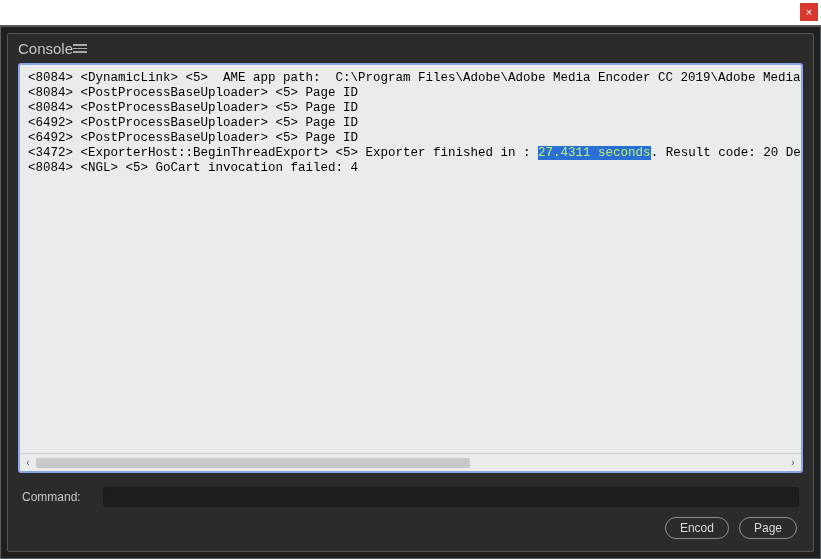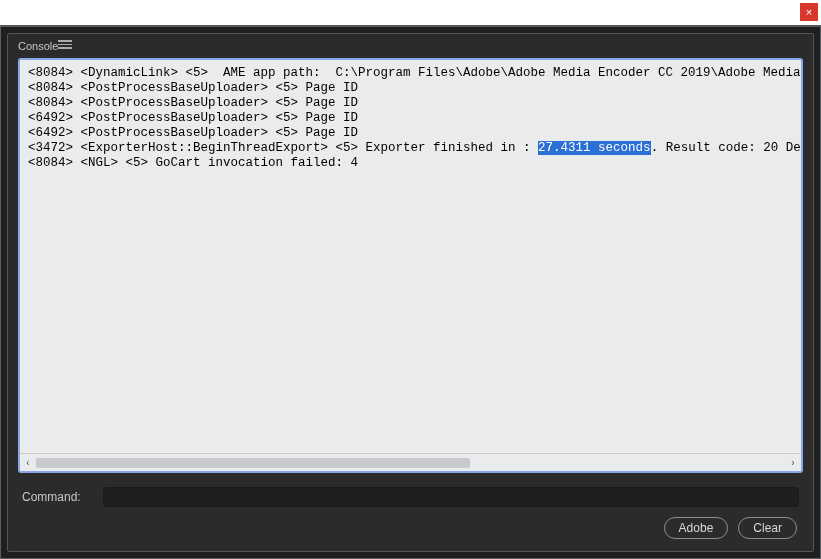--- a/index.html
+++ b/index.html
@@ -1,26 +1,26 @@
 <!DOCTYPE html>
 <html><head>
 <meta charset="utf-8">
 <style>
   * { box-sizing: border-box; margin: 0; padding: 0; }
   html, body { width: 821px; height: 559px; background: #fff; font-family: "Segoe UI", Tahoma, sans-serif; overflow: hidden; }
   .topstrip { height: 26px; background: #fff; border-bottom: 1px solid #555; position: relative; }
   .close-btn { position: absolute; top: 3px; right: 3px; width: 18px; height: 18px; background: #d8372b; color: #fff; font-size: 11px; line-height: 18px; text-align: center; cursor: pointer; }
   .outer { position: absolute; top: 26px; left: 0; right: 0; bottom: 0; background: #1f1f1f; border: 1px solid #585d62; padding: 6px; }
   .panel { width: 100%; height: 100%; background: #2b2b2b; border: 1px solid #555; border-radius: 2px; display: flex; flex-direction: column; }
-  .panel-header { display: flex; align-items: flex-start; gap: 0; padding: 6px 10px; color: #c7c7c7; font-size: 11px; }
+  .panel-header { display: flex; align-items: center; gap: 0; padding: 6px 10px; color: #c7c7c7; font-size: 15px; }
   .menu-icon { width: 14px; display: flex; flex-direction: column; gap: 2px; }
   .menu-icon span { display: block; height: 1.5px; background: #aaa; }
   .console-wrap { flex: 1; margin: 0 10px 8px 10px; background: #e9ebed; border: 2px solid #89a6e6; border-radius: 3px; position: relative; overflow: hidden; }
   .console-content { position: absolute; inset: 0 0 18px 0; overflow: hidden; padding: 6px 8px; font-family: "Courier New", monospace; font-size: 12.5px; line-height: 15px; color: #000; white-space: pre; }
-  .hl { background: #2a6fd6; color: #ffffff; }
+  .hl { background: #2a6fd6; color: #bef264; }
   .hscroll { position: absolute; left: 0; right: 0; bottom: 0; height: 18px; background: #e9ebed; border-top: 1px solid #ccc; display: flex; align-items: center; }
   .hscroll .arrow { width: 16px; text-align: center; font-size: 10px; color: #555; cursor: pointer; user-select:none; }
   .hscroll .track { flex: 1; height: 10px; background: #e9ebed; position: relative; }
   .hscroll .thumb { position: absolute; left: 0; top: 0; bottom: 0; width: 58%; background: #c7c9cc; border-radius: 2px; }
   .cmdrow { display: flex; align-items: center; gap: 22px; padding: 6px 14px 0 14px; color: #c7c7c7; font-size: 12px; }
   .cmdinput { flex: 1; height: 20px; background: #1e1e1e; border: 1px solid #1a1a1a; border-radius: 3px; padding: 0 6px; color: #ddd; font-size: 12px; }
   .btnrow { display: flex; justify-content: flex-end; gap: 10px; padding: 10px 16px 12px 0; }
   .btn { min-width: 54px; height: 22px; padding: 0 14px; border: 1px solid #8d8d8d; border-radius: 11px; background: transparent; color: #d8d8d8; font-size: 12px; cursor: pointer; }
 </style>
 </head>
@@ -52,18 +52,18 @@
         <div class="arrow">›</div>
       </div>
     </div>
 
     <div class="cmdrow">
       <span>Command:</span>
       <input class="cmdinput" value="" style="">
     </div>
 
     <div class="btnrow">
-      <button class="btn">Adobe</button>
-      <button class="btn">Clear</button>
+      <button class="btn">Encod</button>
+      <button class="btn">Page</button>
     </div>
 
   </div>
 </div>
 
 </body></html>

